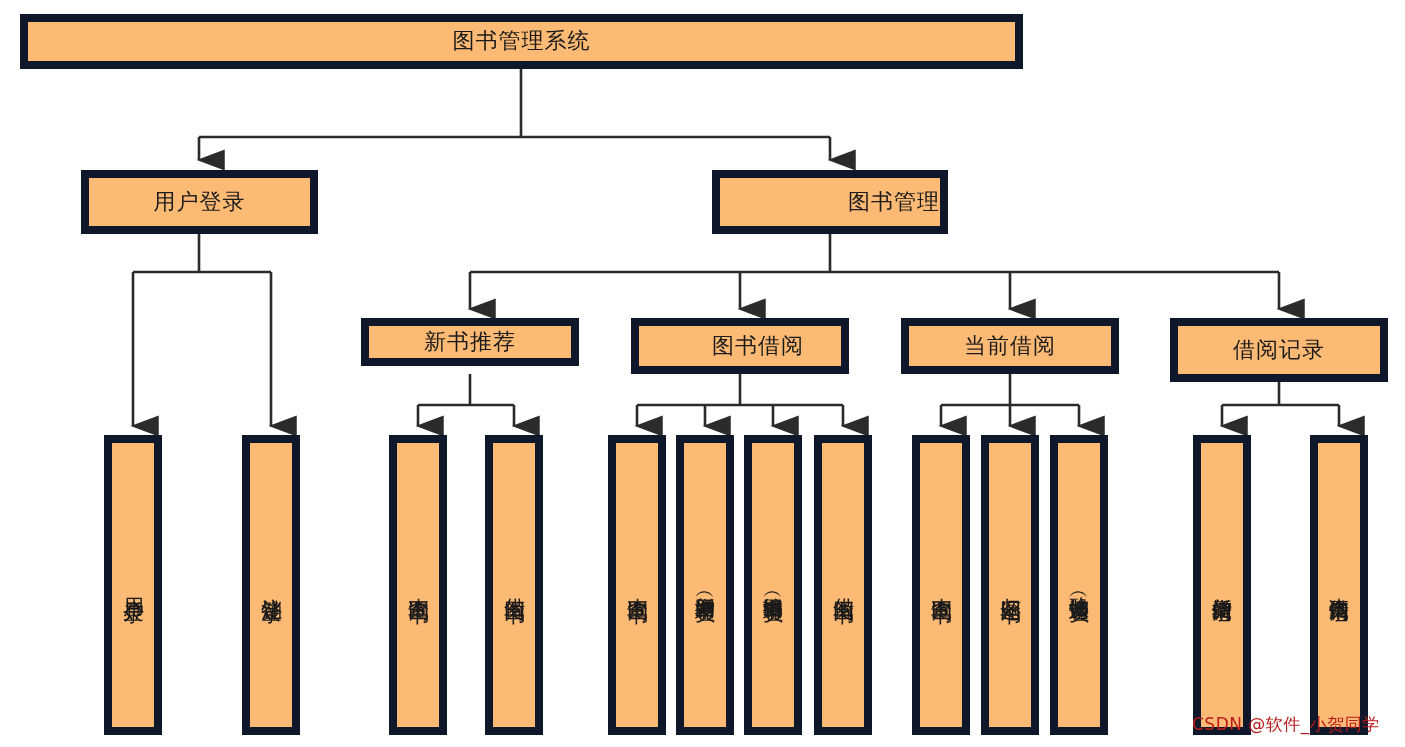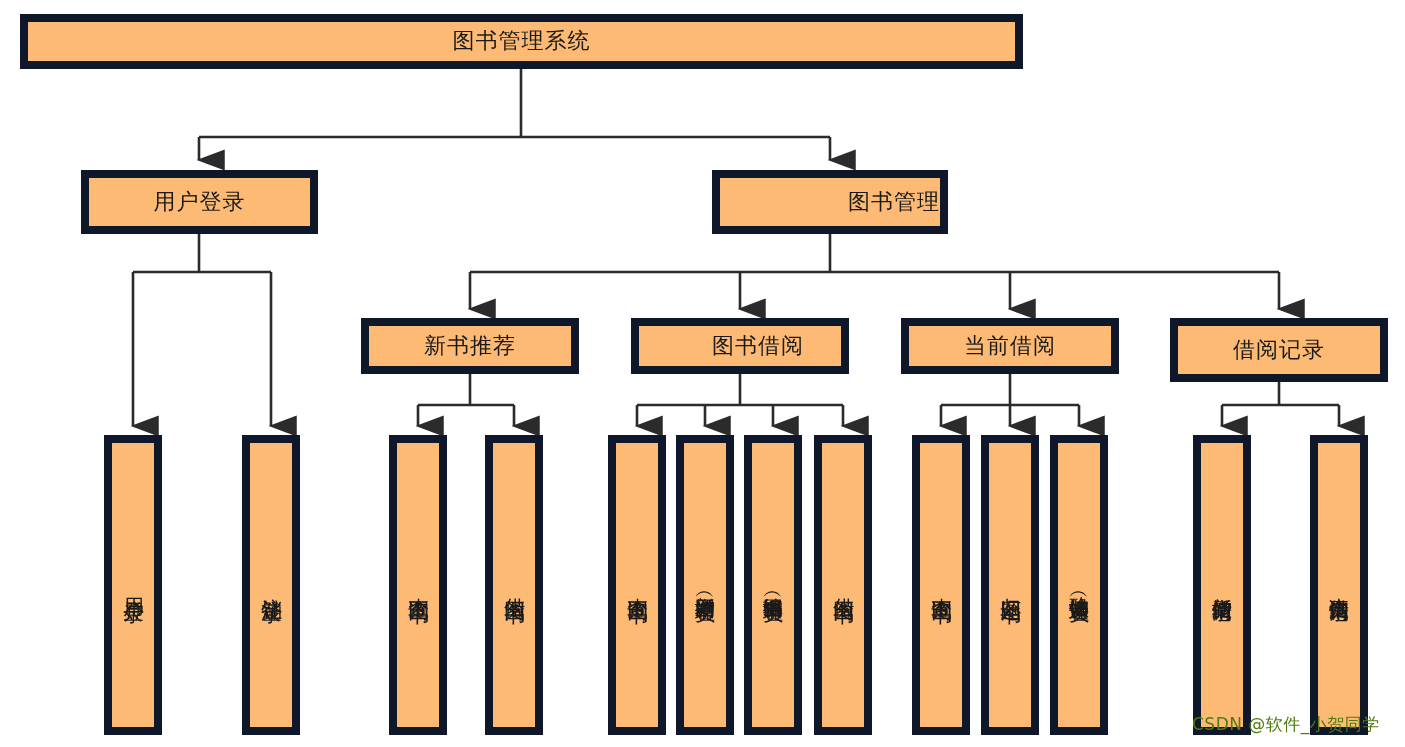--- a/index.html
+++ b/index.html
@@ -54,21 +54,21 @@
     text-align: center;
   }
   .node.vert.tight .label {
     font-size: 20px;
     line-height: 1.16;
     letter-spacing: 1px;
   }
   .watermark {
     position: absolute;
     font-size: 17px;
-    color: #4d7c0f;
+    color: #b91c1c;
     white-space: nowrap;
     letter-spacing: 0.5px;
     font-family: "DejaVu Sans", "Liberation Sans", sans-serif;
   }
 </style>
 </head>
 <body>
 
 <div id="canvas">
 
@@ -126,21 +126,21 @@
     <span class="label">图书管理系统</span>
   </div>
 
   <div class="node horiz" style="left:81px; top:170px; width:237px; height:64px;">
     <span class="label">用户登录</span>
   </div>
   <div class="node horiz" style="left:712px; top:170px; width:236px; height:64px;justify-content:flex-end;">
     <span class="label">图书管理</span>
   </div>
 
-  <div class="node horiz" style="left:361px; top:318px; width:218px; height:56px;">
+  <div class="node horiz" style="left:361px; top:318px; width:218px; height:48px;">
     <span class="label">新书推荐</span>
   </div>
   <div class="node horiz" style="left:631px; top:318px; width:218px; height:56px;padding-left:36px;">
     <span class="label">图书借阅</span>
   </div>
   <div class="node horiz" style="left:901px; top:318px; width:218px; height:56px;">
     <span class="label">当前借阅</span>
   </div>
   <div class="node horiz" style="left:1170px; top:318px; width:218px; height:64px;">
     <span class="label">借阅记录</span>

